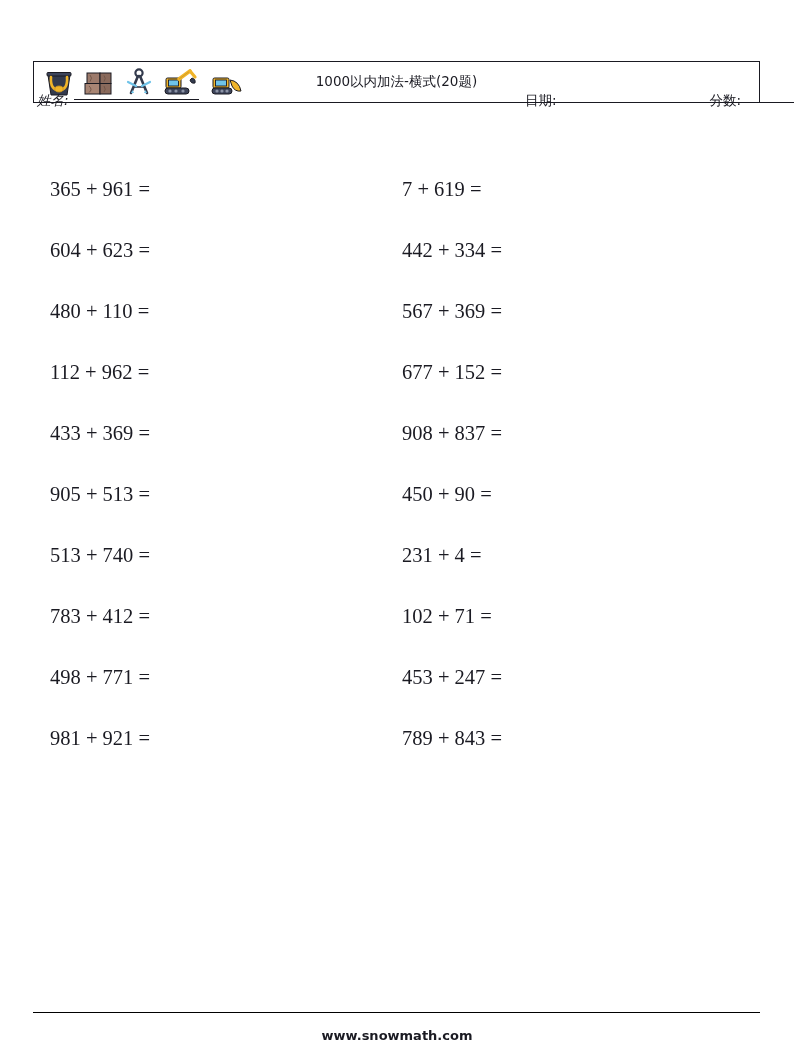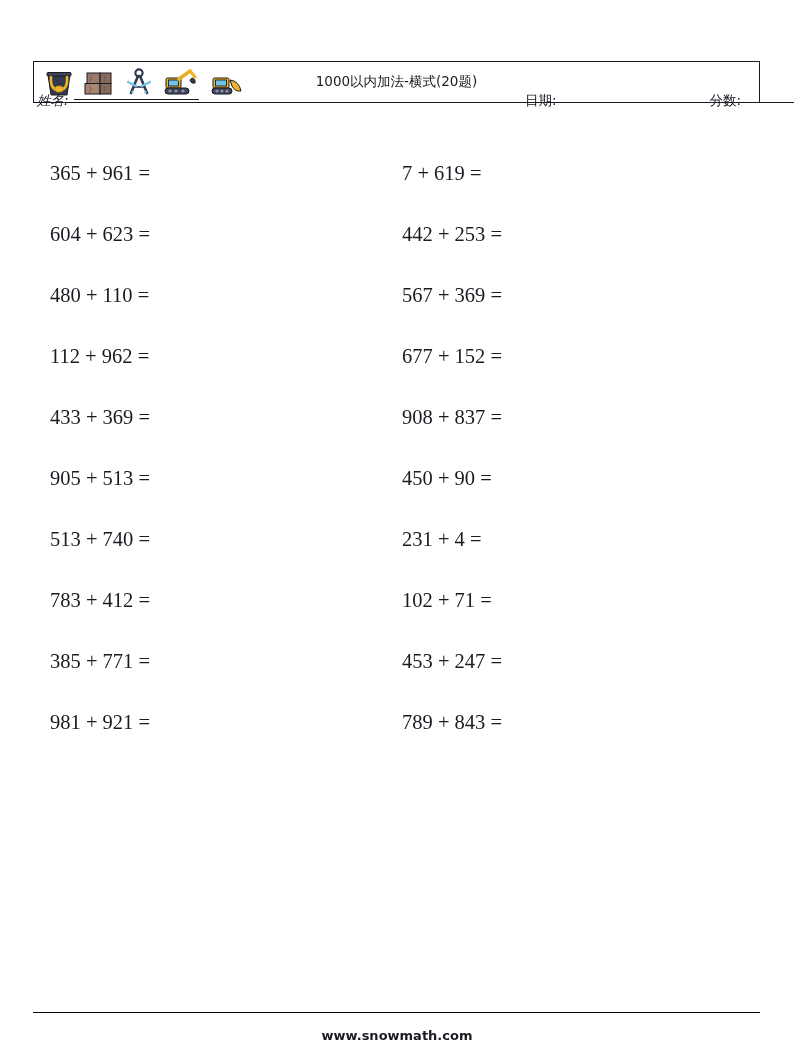--- a/index.html
+++ b/index.html
@@ -96,21 +96,21 @@
   
   .problems {
     position: absolute;
     left: 33px;
     top: 138px;
     width: 727px;
   }
   .prob-row {
     display: flex;
     height: 61px;
-    align-items: center;
+    align-items: flex-end;
   }
   .prob-cell {
     width: 340px;
     font-size: 20.5px;
     font-family: "Liberation Serif", serif;
     color: #1a1a22;
     line-height: 1;
     padding-top: 9px;
   }
   .prob-cell.left  { padding-left: 17px; }
@@ -228,21 +228,21 @@
 </div>
 
 <div class="problems">
 
   <div class="prob-row">
     <div class="prob-cell left">365 + 961 =</div>
     <div class="prob-cell right">7 + 619 =</div>
   </div>
   <div class="prob-row">
     <div class="prob-cell left">604 + 623 =</div>
-    <div class="prob-cell right">442 + 253 =</div>
+    <div class="prob-cell right">442 + 334 =</div>
   </div>
   <div class="prob-row">
     <div class="prob-cell left">480 + 110 =</div>
     <div class="prob-cell right">567 + 369 =</div>
   </div>
   <div class="prob-row">
     <div class="prob-cell left">112 + 962 =</div>
     <div class="prob-cell right">677 + 152 =</div>
   </div>
   <div class="prob-row">
@@ -255,21 +255,21 @@
   </div>
   <div class="prob-row">
     <div class="prob-cell left">513 + 740 =</div>
     <div class="prob-cell right">231 + 4 =</div>
   </div>
   <div class="prob-row">
     <div class="prob-cell left">783 + 412 =</div>
     <div class="prob-cell right">102 + 71 =</div>
   </div>
   <div class="prob-row">
-    <div class="prob-cell left">385 + 771 =</div>
+    <div class="prob-cell left">498 + 771 =</div>
     <div class="prob-cell right">453 + 247 =</div>
   </div>
   <div class="prob-row">
     <div class="prob-cell left">981 + 921 =</div>
     <div class="prob-cell right">789 + 843 =</div>
   </div>
 
 </div>
 
 <div class="footer-divider"></div>

